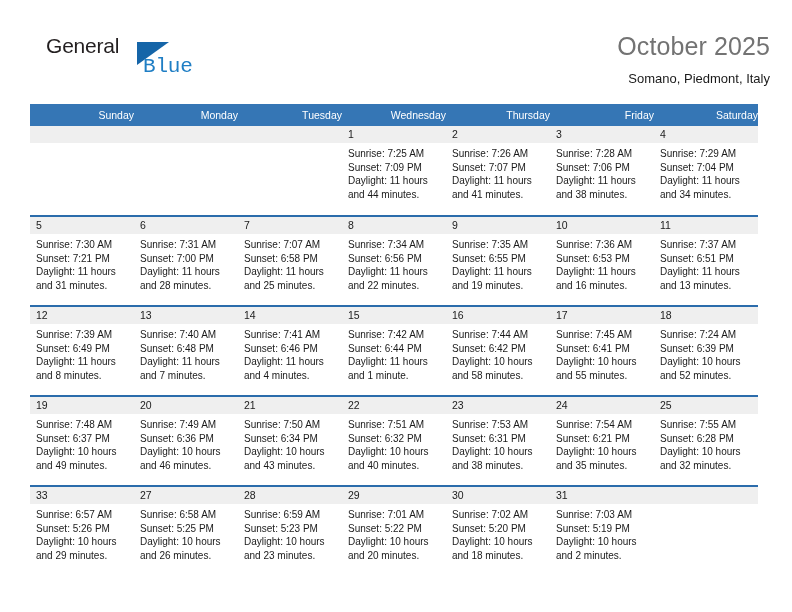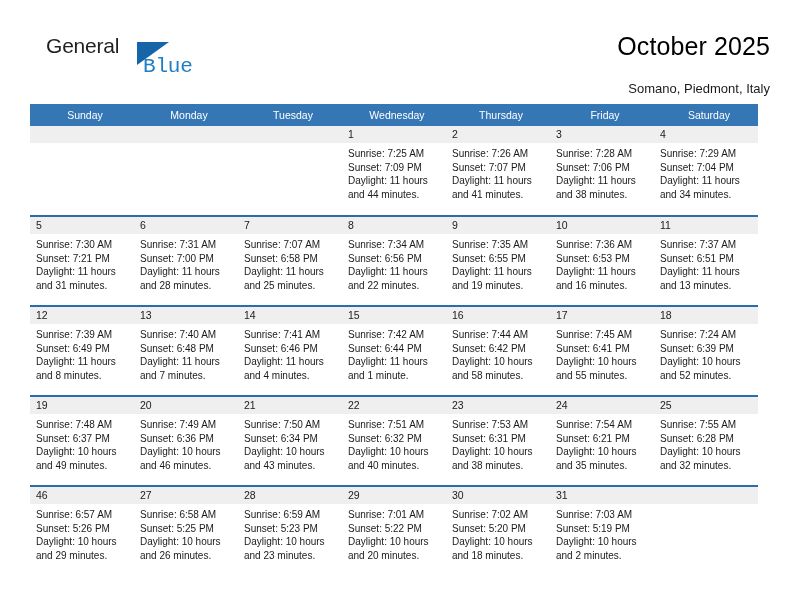--- a/index.html
+++ b/index.html
@@ -59,46 +59,46 @@
 
   .title-block {
     position: absolute;
     right: 34px;
     top: 30px;
     text-align: right;
   }
   .cal-title {
     font-size: 25px;
     font-weight: normal;
-    color: #000000;
+    color: #737373;
     line-height: 32px;
     letter-spacing: 0.1px;
   }
   .cal-subtitle {
     font-size: 13px;
     color: #1a1a1a;
     line-height: 20px;
-    margin-top: 17px;
+    margin-top: 7px;
   }
 
   
   .calendar {
     position: absolute;
     left: 30px;
     top: 104px;
     width: 728px;
     border-collapse: collapse;
     table-layout: fixed;
   }
   .calendar th {
     background: #3576b5;
     color: #ffffff;
     font-size: 10.5px;
     font-weight: normal;
-    text-align: center;
+    text-align: right;
     padding: 5px 0 5px 6px;
     height: 21px;
     border: none;
   }
   .calendar td {
     vertical-align: top;
     padding: 0;
     height: 90px;
     border-top: 2px solid #2b6cab;
     background: #ffffff;
@@ -412,21 +412,21 @@
             <div class="cell-body">
               <div>Sunrise: 7:55 AM</div>
               <div>Sunset: 6:28 PM</div>
               <div>Daylight: 10 hours</div>
               <div>and 32 minutes.</div>
             </div>
           </td>
         </tr>
         <tr class="week-row">
           <td>
-            <div class="daynum-band">46</div>
+            <div class="daynum-band">33</div>
             <div class="cell-body">
               <div>Sunrise: 6:57 AM</div>
               <div>Sunset: 5:26 PM</div>
               <div>Daylight: 10 hours</div>
               <div>and 29 minutes.</div>
             </div>
           </td>
           <td>
             <div class="daynum-band">27</div>
             <div class="cell-body">

